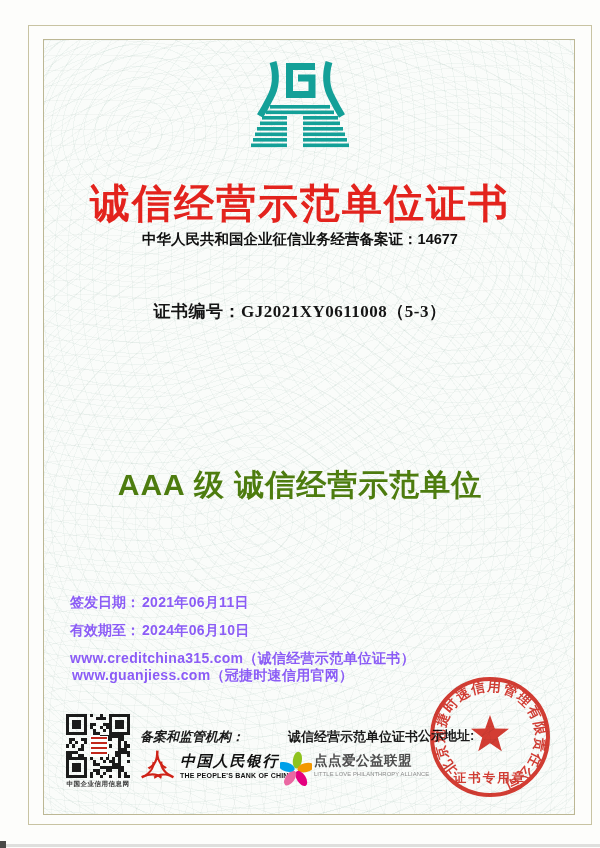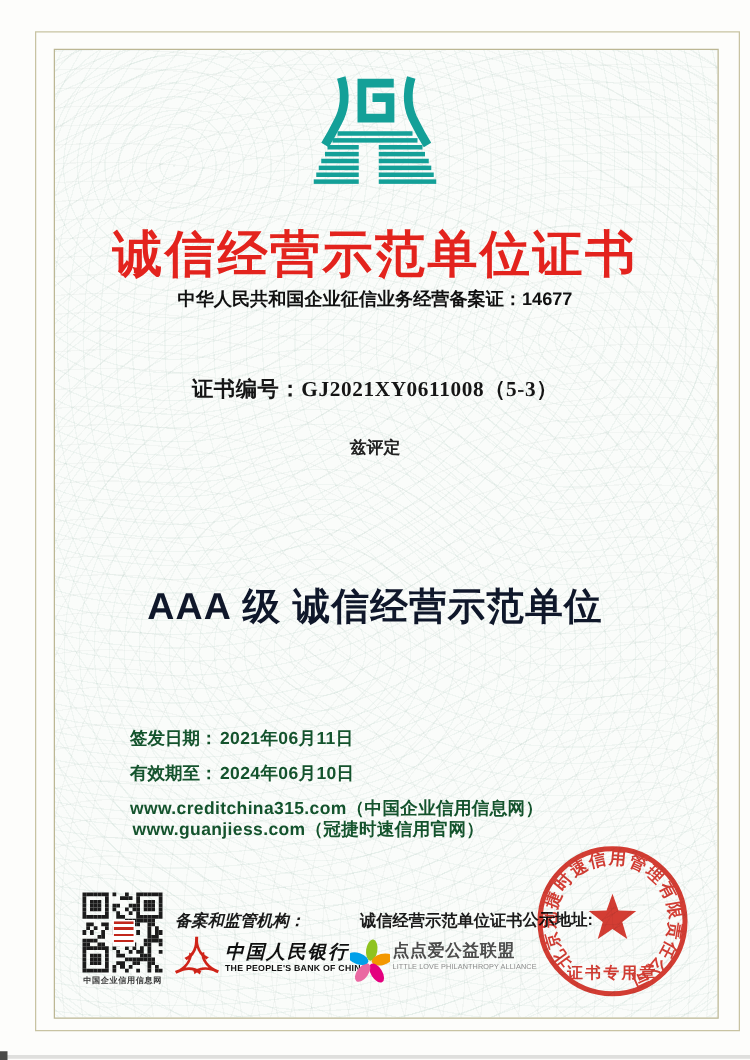--- a/index.html
+++ b/index.html
@@ -26,23 +26,23 @@
         font-size:14.5px;font-weight:bold;color:#111;}
   .cert-no{position:absolute;left:0;top:300px;width:600px;text-align:center;
         font-family:"Liberation Serif","DejaVu Serif",serif;
         font-size:17px;font-weight:bold;letter-spacing:.5px;color:#151515;}
   .hereby{position:absolute;left:0;top:349px;width:600px;text-align:center;
         font-size:13.5px;font-weight:bold;color:#222;}
   .company{position:absolute;left:0;top:380px;width:600px;text-align:center;
         font-family:"Liberation Serif","DejaVu Serif",serif;
         font-size:30px;font-weight:600;letter-spacing:3px;color:#1a1a1a;}
   .award{position:absolute;left:0;top:465px;width:600px;text-align:center;
-        font-size:30px;font-weight:900;letter-spacing:1px;color:#0f172a;}
-  
-  .details{position:absolute;left:70px;top:582px;width:470px;font-size:14px;font-weight:bold;color:#14532d;margin-left:34px;}
+        font-size:30px;font-weight:900;letter-spacing:1px;color:#4d7c0f;}
+  
+  .details{position:absolute;left:70px;top:594px;width:470px;font-size:14px;font-weight:bold;color:#8b5cf6;}
   .drow{display:flex;margin-bottom:11px;line-height:17px;}
   .dlabel{width:72px;flex:0 0 72px;}
   .dval{letter-spacing:.3px;}
   .dval .l2{display:block;margin-left:2px;}
   
   .qr{position:absolute;left:66px;top:714px;width:64px;height:64px;
         display:grid;grid-template-rows:repeat(21,1fr);grid-template-columns:repeat(21,1fr);}
   .qr i{background:#1b1b1b;}
   .qr-red{position:absolute;left:24px;top:22px;width:16px;height:19px;background:#fff;
         background-image:repeating-linear-gradient(#c2271c 0 2px,#fff 2px 5px);border:1px solid #fff;}
@@ -104,35 +104,34 @@
         <rect x="3" y="80" width="34" height="3.6"></rect>
           <rect x="53" y="80" width="44" height="3.6"></rect>
         <rect x="1" y="85.5" width="36" height="3.6"></rect>
           <rect x="53" y="85.5" width="46" height="3.6"></rect>
       </g>
     </svg>
 
     <div class="title">诚信经营示范单位证书</div>
     <div class="reg-line">中华人民共和国企业征信业务经营备案证：14677</div>
     <div class="cert-no">证书编号：GJ2021XY0611008（5-3）</div>
-    <div class="hereby">兹评定</div>
     <div class="award">AAA 级 诚信经营示范单位</div>
 
     <div class="details">
       <div class="drow">
         <span class="dlabel">签发日期：</span>
         <span class="dval">2021年06月11日</span>
       </div>
       <div class="drow">
         <span class="dlabel">有效期至：</span>
         <span class="dval">2024年06月10日</span>
       </div>
       <div class="drow">
         <span class="dval">
-          <span>www.creditchina315.com（中国企业信用信息网）</span>
+          <span>www.creditchina315.com（诚信经营示范单位证书）</span>
           <span class="l2">www.guanjiess.com（冠捷时速信用官网）</span>
         </span>
       </div>
     </div>
 
     <div class="qr">
       <div class="qr-red"></div>
     <i style="grid-area: 1 / 1;"></i>
         <i style="grid-area: 1 / 2;"></i>
         <i style="grid-area: 1 / 3;"></i>

